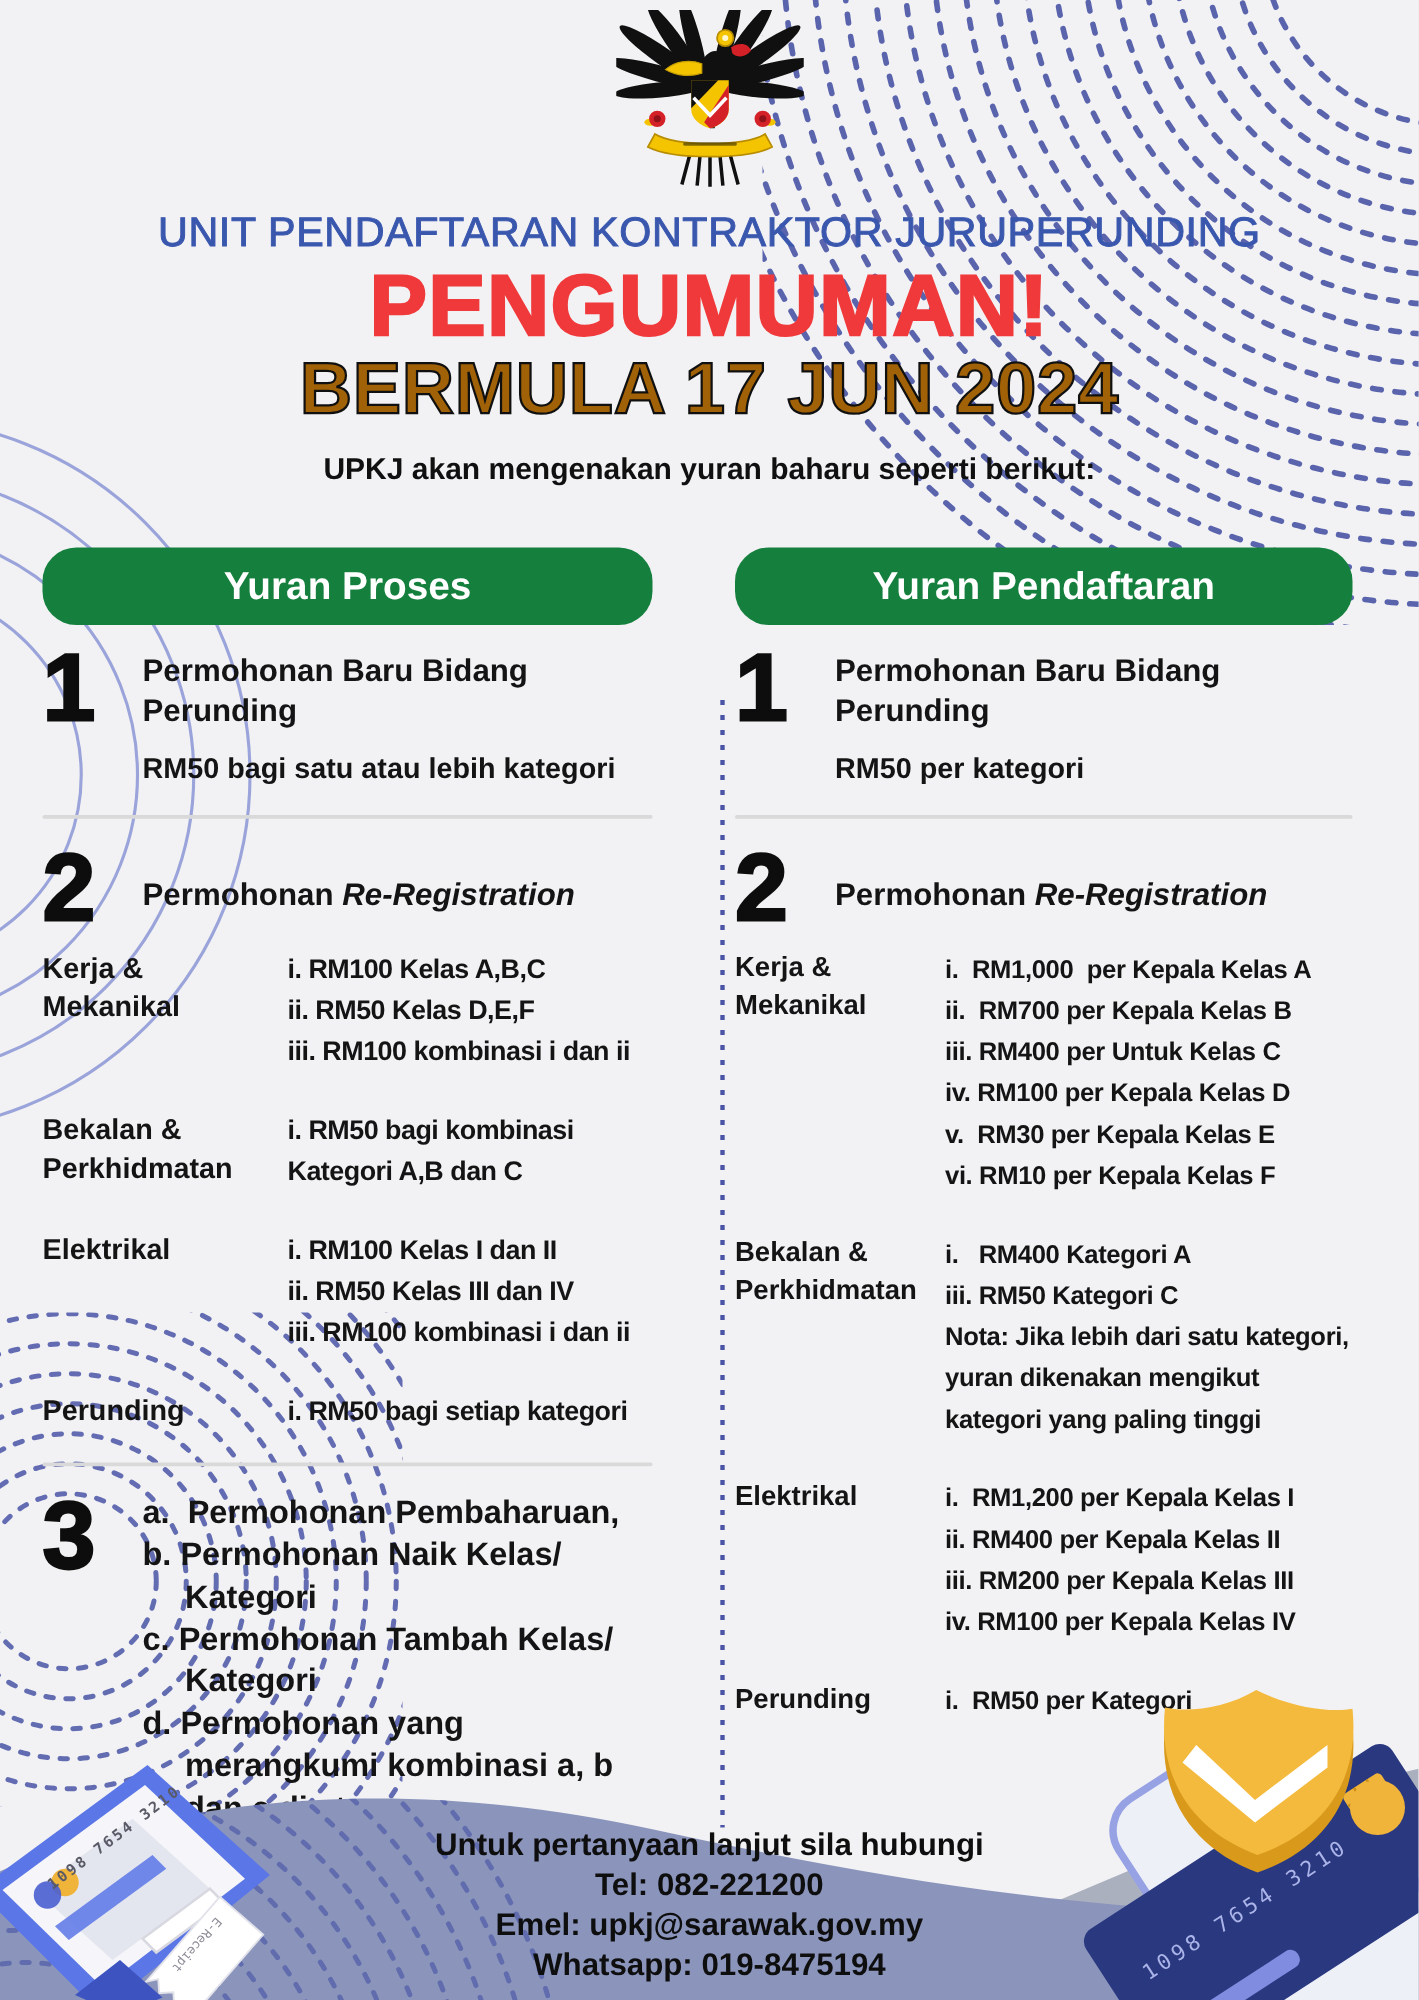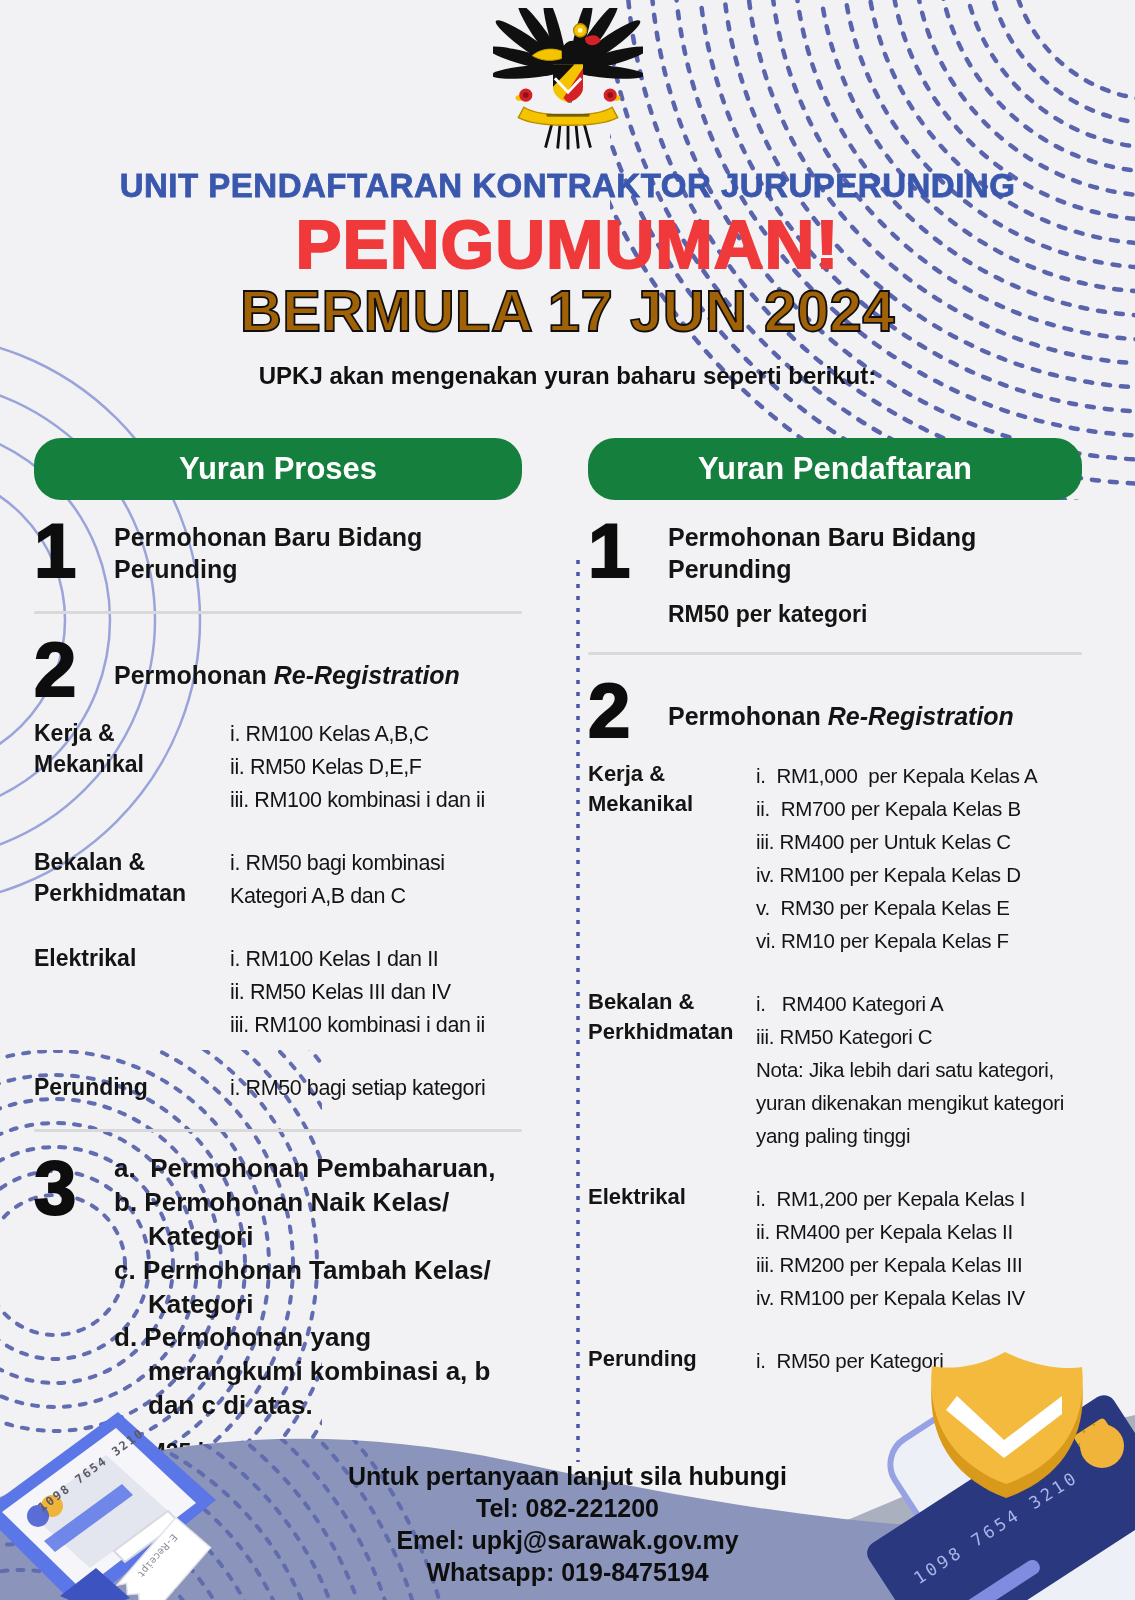--- a/index.html
+++ b/index.html
@@ -9,21 +9,21 @@
     font-family:"Liberation Sans","DejaVu Sans",sans-serif;
     color:#141414;
   }
   svg{display:block}
   .deco{position:absolute;left:0;top:0;pointer-events:none;}
 
   
   .hdr{position:absolute;left:0;top:0;width:1135px;text-align:center;z-index:2;}
   .crest{margin:8px auto 0;width:150px;height:146px;}
   .org-line{
-    margin-top:13px;font-size:33px;font-weight:bold;color:#3a57ae;
+    margin-top:13px;font-size:33px;font-weight:normal;color:#3a57ae;
     letter-spacing:.5px;-webkit-text-stroke:.8px #3a57ae;
   }
   .big-title{
     margin-top:4px;font-size:69px;font-weight:bold;color:#f0393b;
     letter-spacing:1px;-webkit-text-stroke:2px #f0393b;line-height:1.04;
   }
   .date-line{
     margin-top:0;font-size:58px;font-weight:bold;color:#a16207;
     -webkit-text-stroke:1.8px #101010;letter-spacing:.5px;line-height:1.05;
   }
@@ -47,21 +47,21 @@
   .sec-title{font-size:25px;font-weight:bold;line-height:1.28;}
   .sec-note{font-size:23px;font-weight:bold;margin-top:16px;}
   .divider{height:3px;background:#d9d9d9;border-radius:2px;margin:24px 0 20px 0;}
   .sec2-head{display:flex;align-items:center;margin-bottom:12px;}
   .sec2-head .sec-title{padding-top:10px;}
   .it{font-style:italic;}
   .row{display:flex;margin-bottom:30px;}
   .row-label{font-size:23px;font-weight:bold;line-height:1.35;}
   .col-left .row-label{width:196px;flex:0 0 196px;}
   .col-right .row-label{width:168px;flex:0 0 168px;font-size:22px;}
-  .row-items .item{font-weight:normal;white-space:pre-wrap;}
+  .row-items .item{font-weight:bold;white-space:pre-wrap;}
   .col-left .row-items{width:300px;}
   .col-left .item{font-size:21.5px;line-height:33px;letter-spacing:-.4px;}
   .col-right .row-items{width:326px;}
   .col-right .item{font-size:20.5px;line-height:33px;letter-spacing:-.3px;}
   .sec3{display:flex;margin-top:2px;}
   .sec3-list{width:452px;}
   .s3-item{
     font-size:26px;font-weight:bold;line-height:1.3;
     padding-left:34px;text-indent:-34px;white-space:pre-wrap;
   }
@@ -193,20 +193,21 @@
     <div class="intro-line">UPKJ akan mengenakan yuran baharu seperti berikut:</div>
   </div>
 
   <div class="col col-left">
     <div class="col-header">Yuran Proses</div>
 
     <div class="sec">
       <div class="num">1</div>
       <div class="sec1-body">
         <div class="sec-title" style="width:330px">Permohonan Baru Bidang Perunding</div>
+        <div class="sec-note">RM50 bagi satu atau lebih kategori</div>
       </div>
     </div>
 
     <div class="divider"></div>
 
     <div class="sec2-head">
       <div class="num">2</div>
       <div class="sec-title"><span>Permohonan </span><span class="it">Re-Registration</span></div>
     </div>
 

